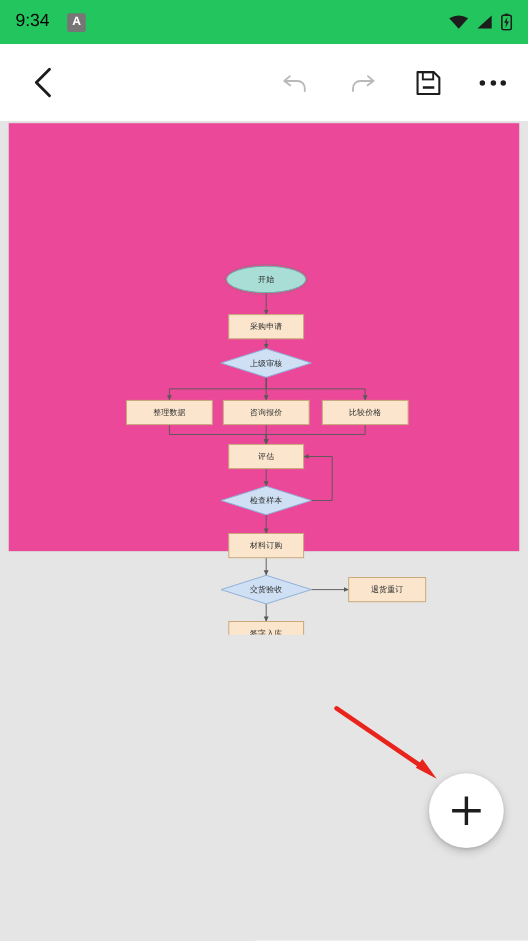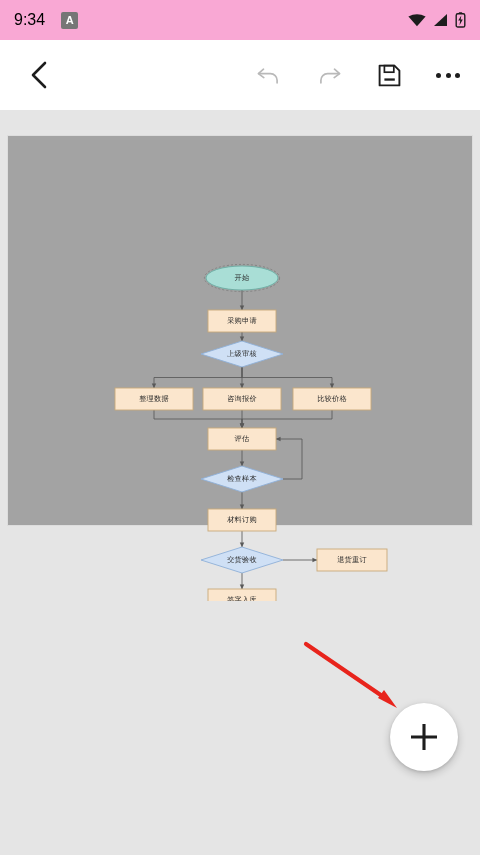--- a/index.html
+++ b/index.html
@@ -14,21 +14,21 @@
     overflow: hidden;
     font-family: "Liberation Sans", "DejaVu Sans", sans-serif;
     -webkit-font-smoothing: antialiased;
   }
 
   
   #status-bar {
     position: absolute;
     left: 0; top: 0;
     width: 480px; height: 40px;
-    background: #f9a8d4;
+    background: #22c55e;
     display: flex;
     align-items: center;
     padding: 0 14px;
     box-sizing: border-box;
   }
   #status-app-icon {
     width: 17px; height: 17px;
     margin-left: 16px;
     background: #767676;
     border-radius: 2px;
@@ -92,23 +92,23 @@
   #editor-area {
     position: absolute;
     left: 0; top: 110px;
     width: 480px; height: 745px;
     background: #e5e5e5;
   }
 
   
   #canvas {
     position: absolute;
-    left: 8px; top: 136px;
+    left: 8px; top: 112px;
     width: 464px; height: 389px;
-    background: #a3a3a3;
+    background: #ec4899;
     box-shadow: 0 0 0 1px rgba(0,0,0,0.03);
   }
   #flow-svg { display: block; }
 
   .node-label {
     font-family: "DejaVu Sans", "Liberation Sans", sans-serif;
     font-size: 7.2px;
     fill: #2a2a2a;
     text-anchor: middle;
     dominant-baseline: middle;

